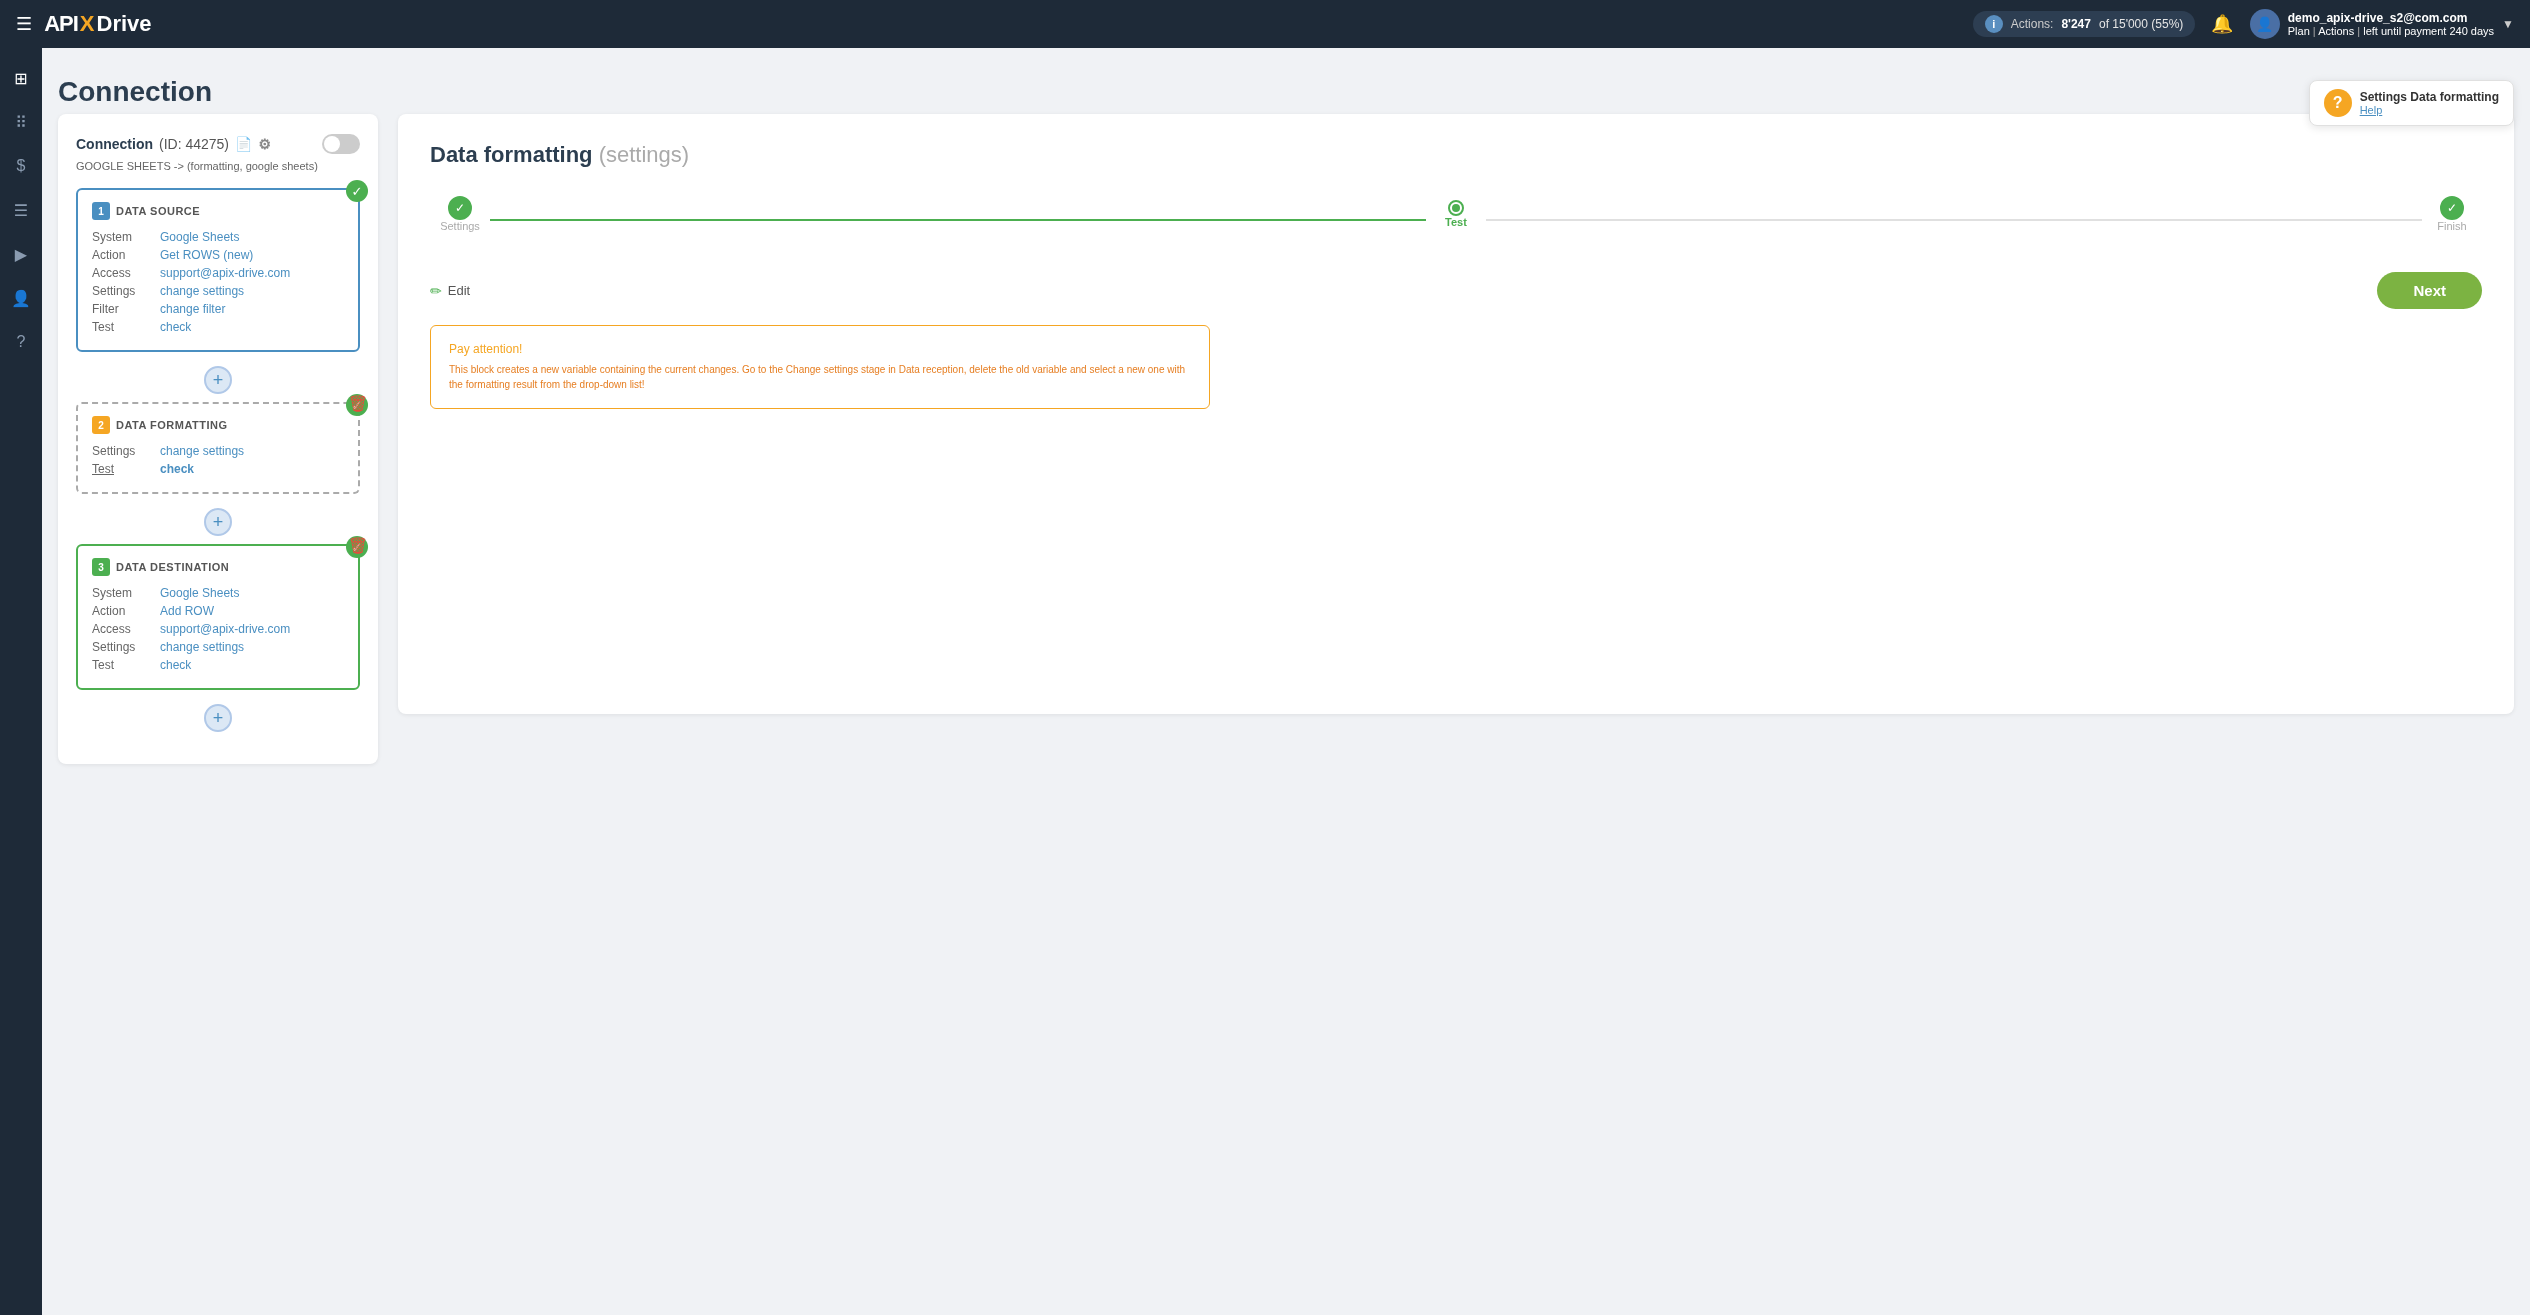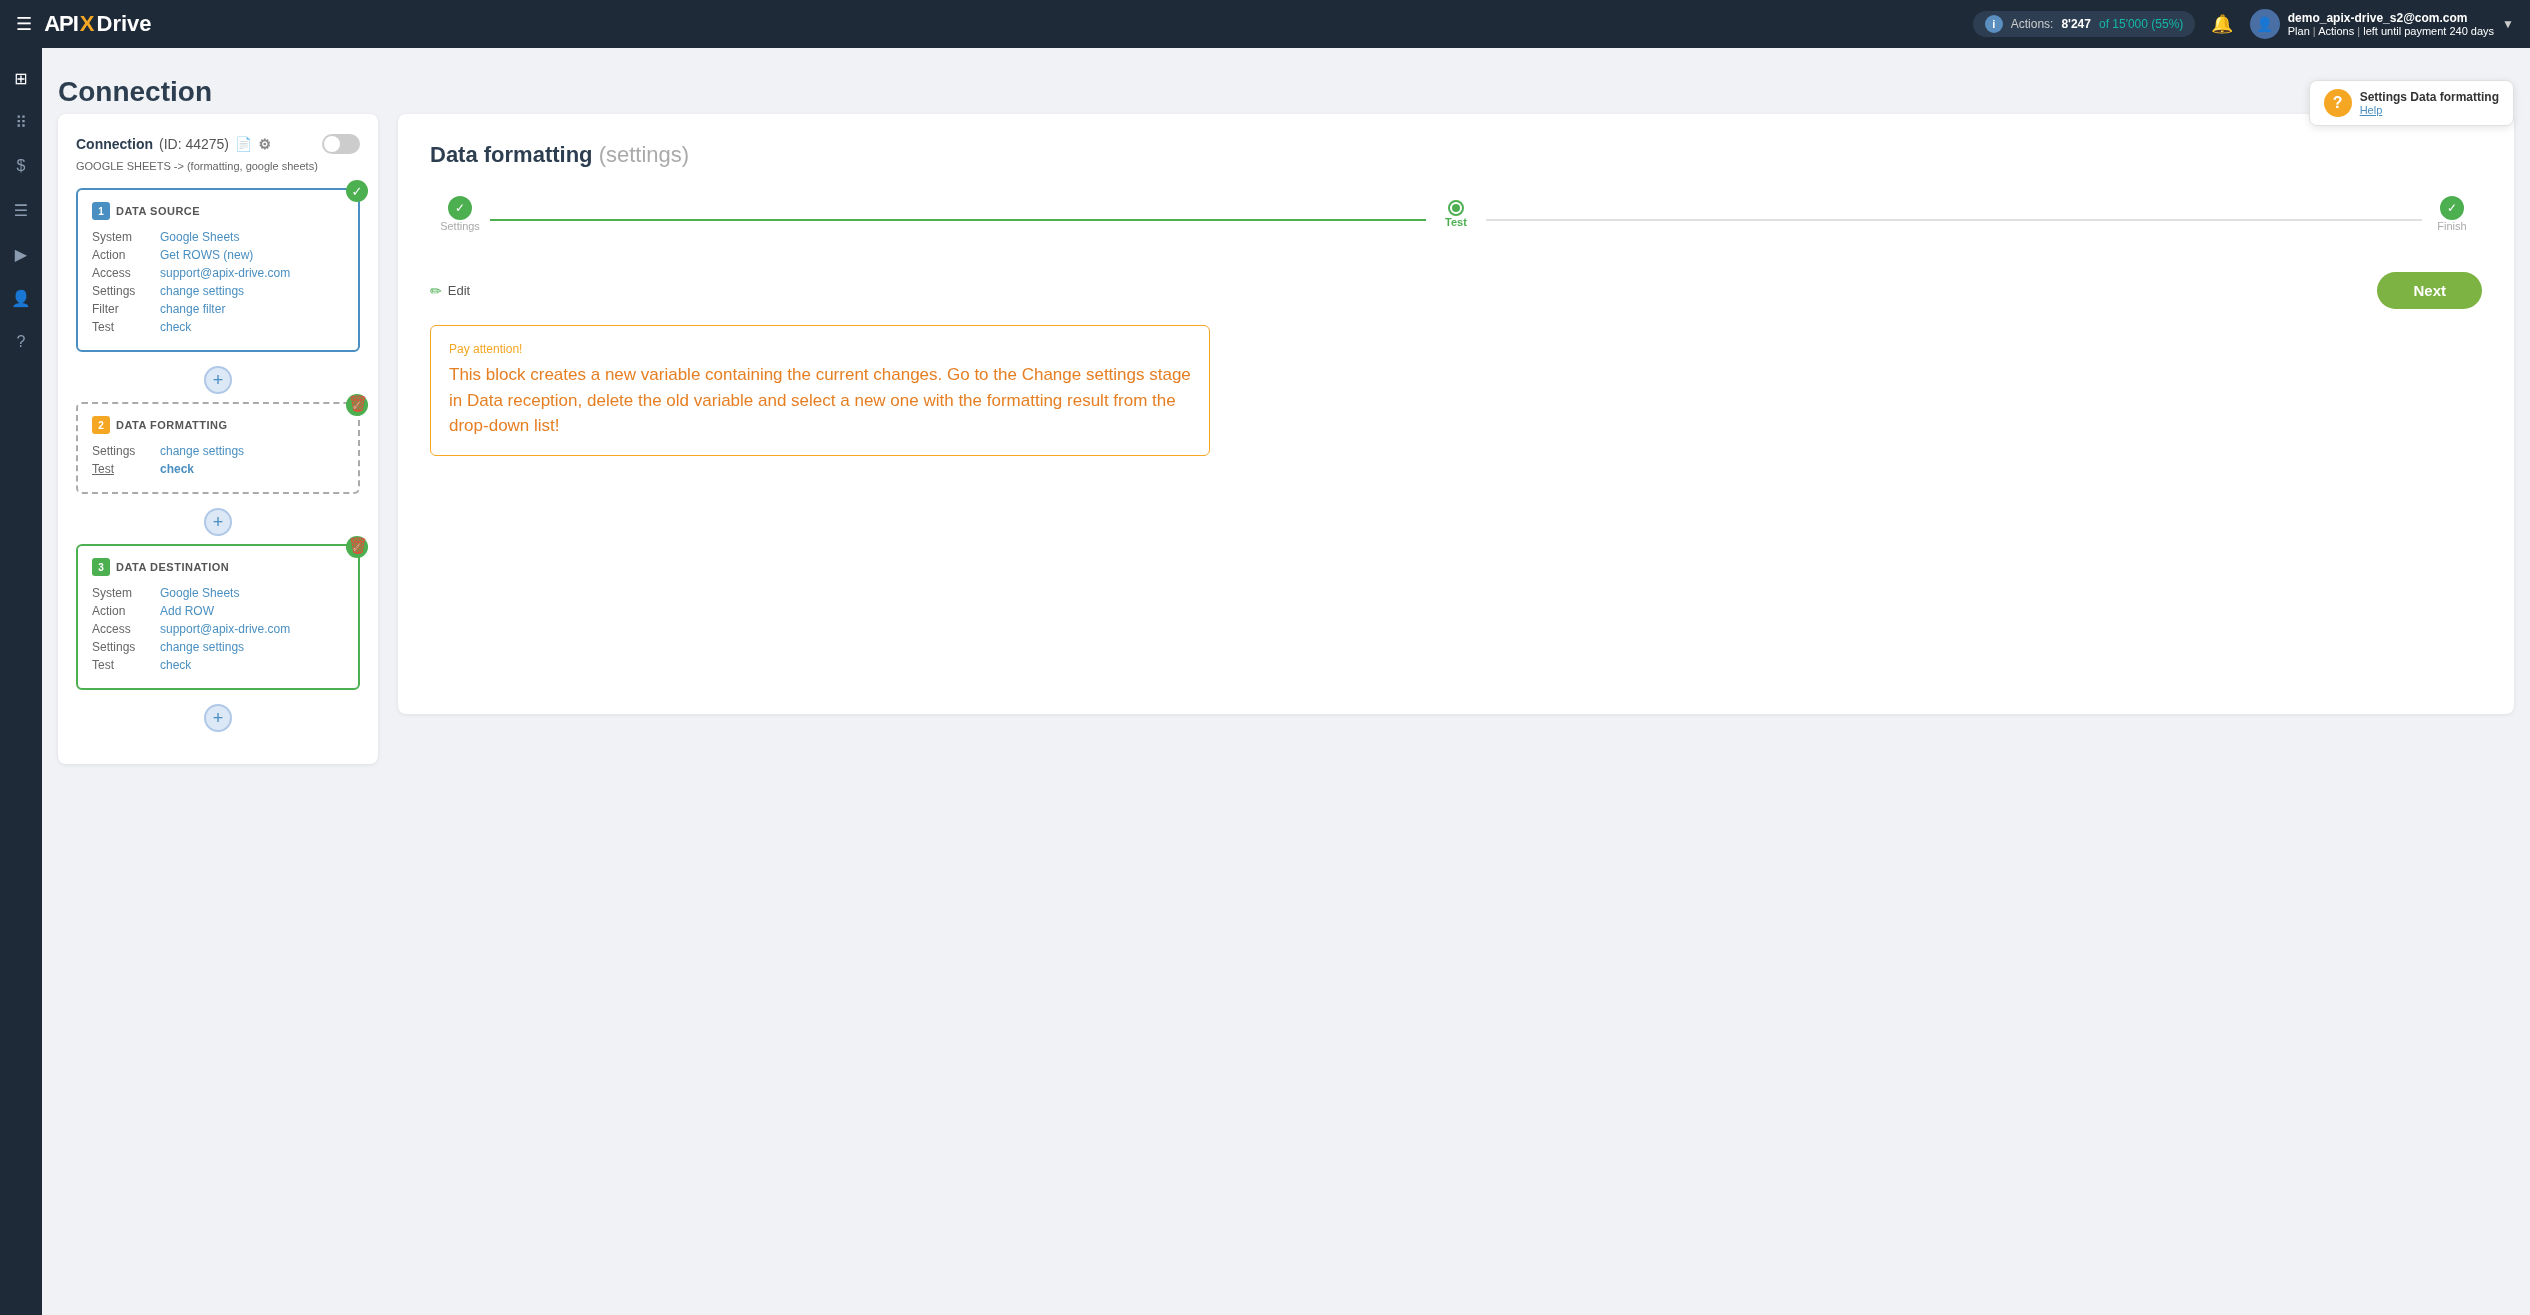--- a/index.html
+++ b/index.html
@@ -36,21 +36,21 @@
       font-size: 12px;
     }
     .actions-badge .info-icon {
       background: #5a8fc0;
       border-radius: 50%;
       width: 18px; height: 18px;
       display: flex; align-items: center; justify-content: center;
       color: #fff; font-size: 11px; font-weight: bold;
     }
     .actions-count { color: #fff; font-weight: 600; }
-    .actions-total { color: #14b8a6; }
+    .actions-total { color: #e5e5e5; }
     .bell-icon { color: #ccc; font-size: 18px; cursor: pointer; }
     .user-area { display: flex; align-items: center; gap: 8px; cursor: pointer; }
     .user-avatar {
       width: 30px; height: 30px; border-radius: 50%;
       background: #4a6fa5;
       display: flex; align-items: center; justify-content: center;
       color: #fff; font-size: 14px;
     }
     .user-info { color: #fff; }
     .user-email { font-size: 12px; font-weight: 600; }
@@ -363,21 +363,21 @@
       max-width: 780px;
     }
     .attention-title {
       font-weight: 400;
       color: #f5a623;
       margin-bottom: 6px;
       font-size: 12px;
     }
     .attention-text {
       color: #e67e22;
-      font-size: 17px;
+      font-size: 10px;
       line-height: 1.5;
     }
 
     
     .help-btn {
       position: fixed;
       top: 80px;
       right: 16px;
       display: flex;
       align-items: center;

